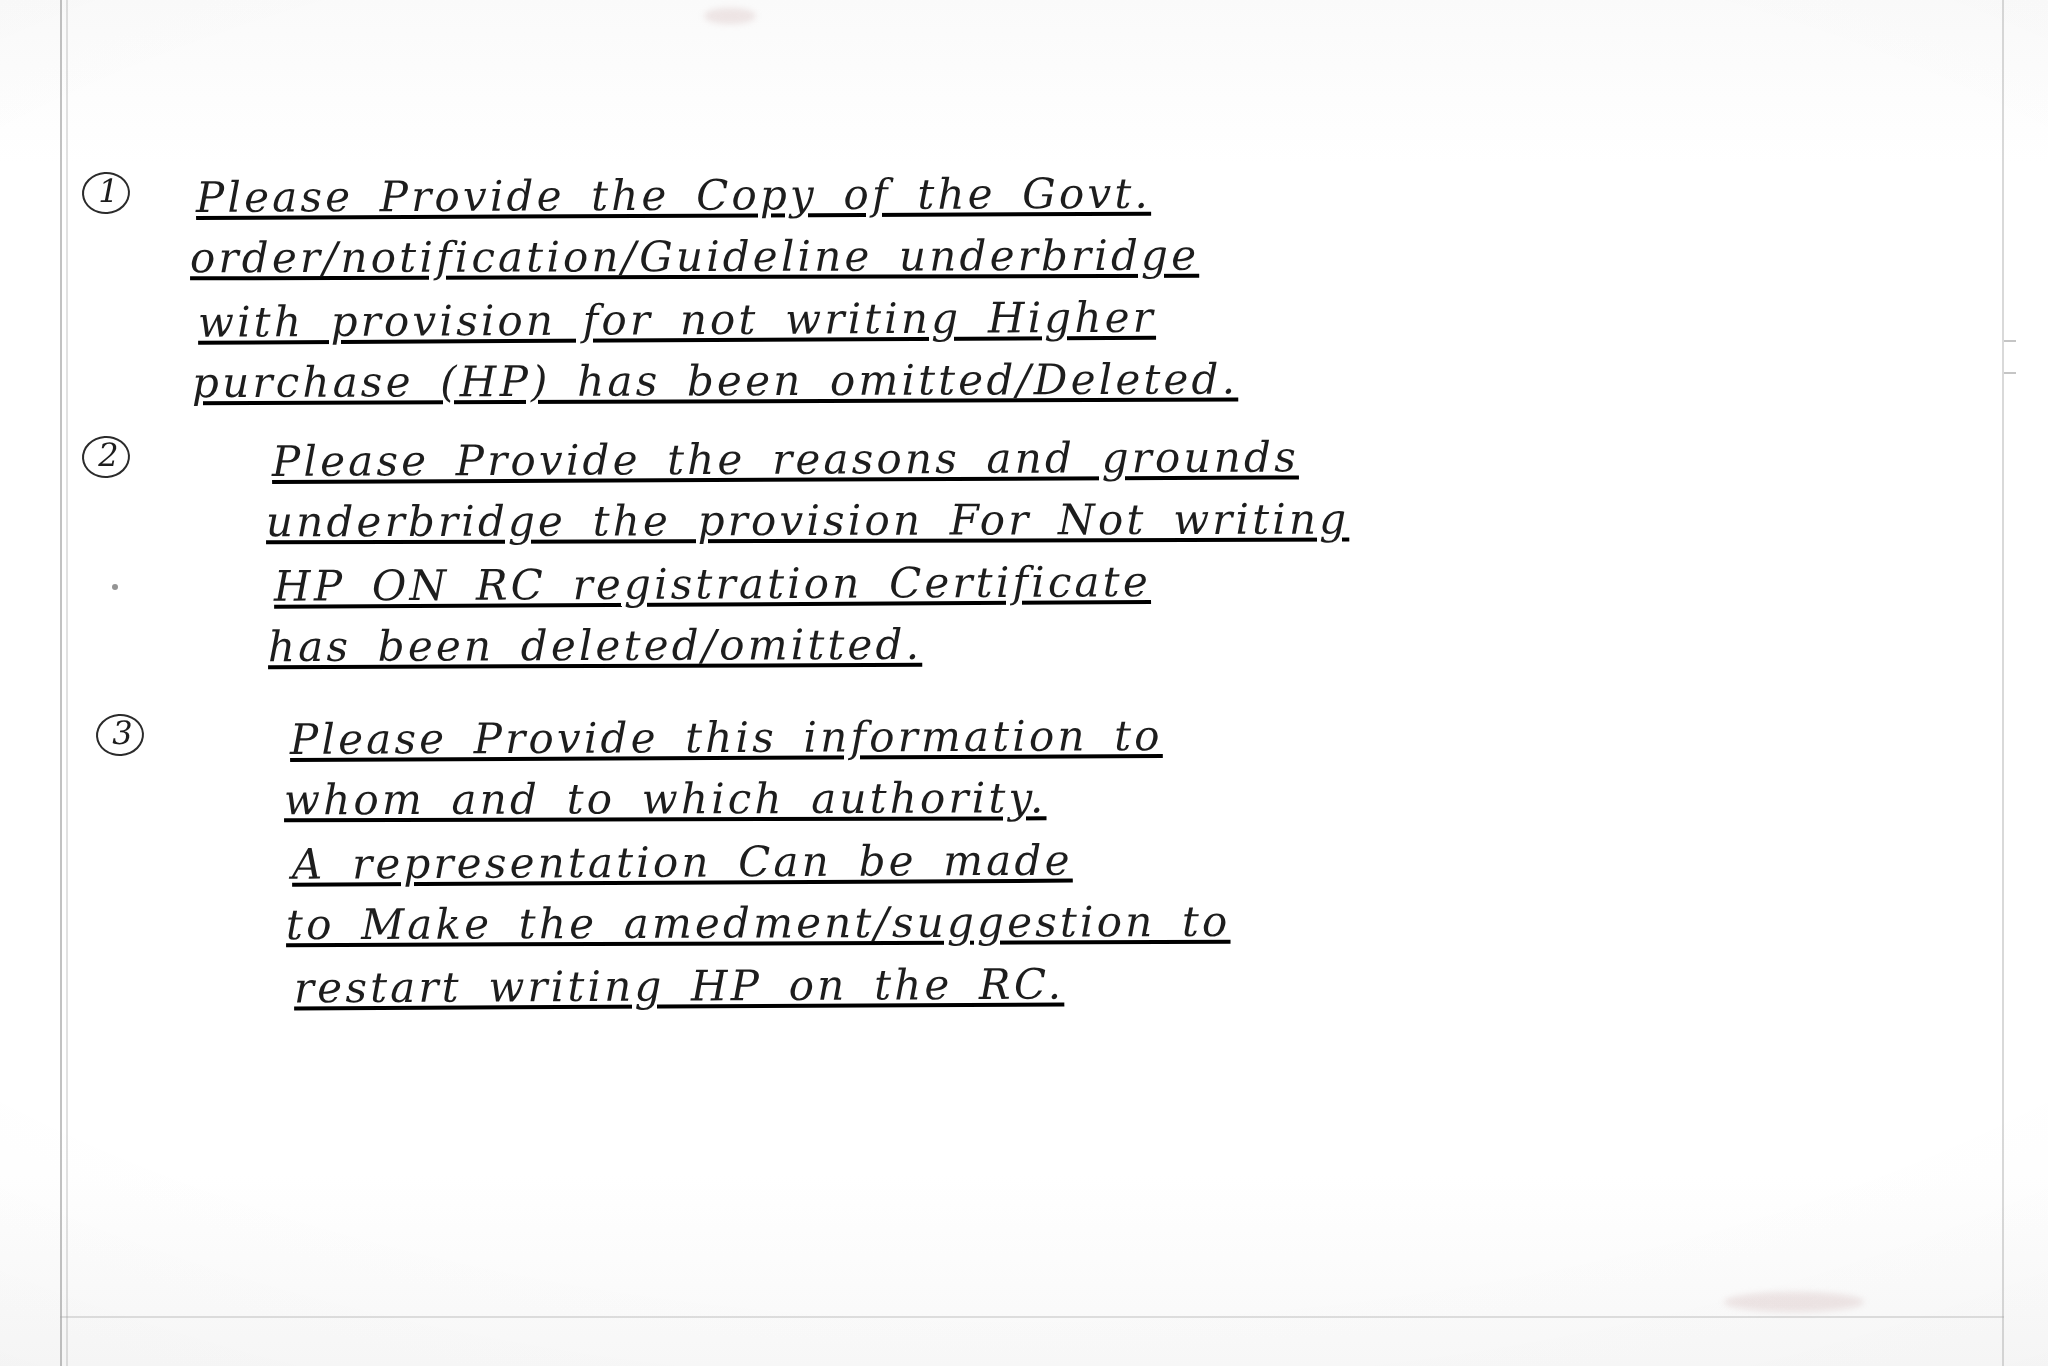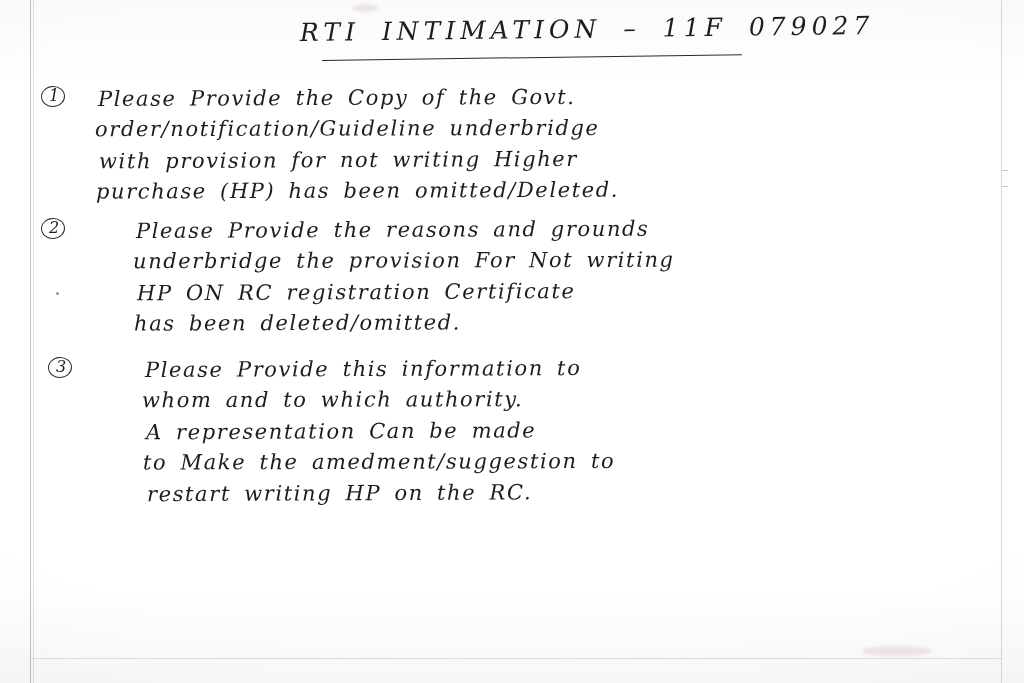--- a/index.html
+++ b/index.html
@@ -134,20 +134,21 @@
     height: 19px;
     border: 1px solid #2b2b2b;
     border-radius: 50%;
     transform: rotate(-4deg);
   }
   .item-lines {
     position: absolute;
     left: 60px;
     top: -2px;
     width: 900px;
+    text-decoration: underline;
   }
   .line {
     font-size: 21px;
     line-height: 31px;
     white-space: nowrap;
   }
 
   
   .line:nth-child(1) { transform: rotate(-0.25deg); }
   .line:nth-child(2) { transform: rotate(-0.15deg); margin-left: -3px; }
@@ -179,24 +180,20 @@
   <div class="sheet-edge-left"></div>
   <div class="sheet-edge-left2"></div>
   <div class="sheet-edge-right"></div>
   <div class="sheet-edge-bottom"></div>
   <div class="edge-nick" style="top:170px;"></div>
   <div class="edge-nick" style="top:186px;"></div>
   <div class="smudge" style="left:862px; top:646px; width:70px; height:10px;"></div>
   <div class="smudge" style="left:352px; top:4px; width:26px; height:8px;"></div>
   <div class="stray-dot" style="left:56px; top:292px;"></div>
 
-  <div id="doc-title-wrap">
-    <div id="doc-title" class="hw">RTI  INTIMATION – 11F 079027</div>
-    <div id="doc-title-underline"></div>
-  </div>
 
   <div class="item" id="item-1">
     <div class="item-number hw">1</div>
     <div class="item-lines">
       <div class="line hw">Please  Provide  the  Copy  of  the  Govt.</div>
       <div class="line hw">order/notification/Guideline  underbridge</div>
       <div class="line hw">with  provision  for  not  writing  Higher</div>
       <div class="line hw">purchase  (HP)  has  been  omitted/Deleted.</div>
     </div>
   </div>

